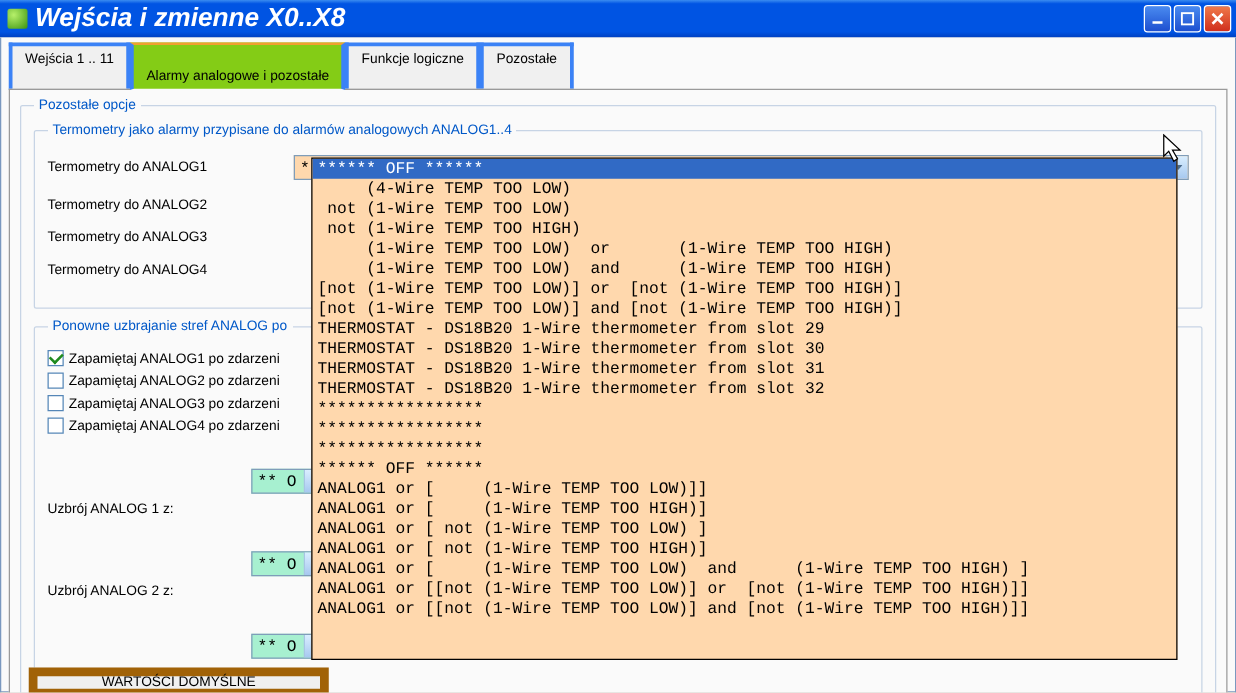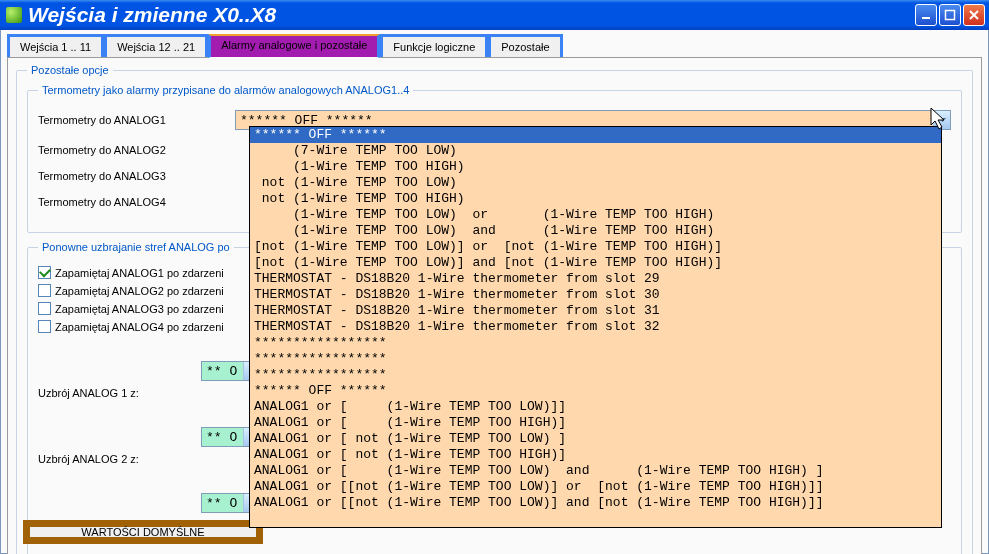--- a/index.html
+++ b/index.html
@@ -56,24 +56,24 @@
     background: #f0f0f0;
     border: 3px solid #3b82f6;
     border-bottom: 1px solid #9a9a9a;
     padding: 4px 10px;
     font-size: 11px;
     position: relative;
     z-index: 1;
     cursor: default;
   }
   .tab.active {
-    background: #a21caf;
+    background: #84cc16;
     border-bottom: 1px solid #fafafa;
     border-top: 2px solid #f0a030;
-    padding-top: 3px;
+    padding-top: 19px;
     z-index: 3;
   }
   .tabpanel {
     border: 1px solid #9a9a9a;
     background: #fafafa;
     padding: 6px 8px 8px 8px;
     position: relative;
     z-index: 2;
     height: 498px;
   }
@@ -200,21 +200,20 @@
       <svg viewBox="0 0 12 12">
           <path d="M2 2 L10 10 M10 2 L2 10" stroke="#fff" stroke-width="2"></path>
         </svg>
     </div>
   </div>
 </div>
 
 <div class="client">
   <div class="tabs" id="tabstrip">
       <div class="tab">Wejścia 1 .. 11</div>
-      <div class="tab">Wejścia 12 .. 21</div>
       <div class="tab active">Alarmy analogowe i pozostałe</div>
       <div class="tab">Funkcje logiczne</div>
       <div class="tab">Pozostałe</div>
     </div>
 
   <div class="tabpanel">
 
     <fieldset>
       <legend>Pozostałe opcje</legend>
 
@@ -313,22 +312,21 @@
       </fieldset>
     </fieldset>
 
     <div class="btn-defaults">
       <span>WARTOŚCI DOMYŚLNE</span>
     </div>
   </div>
 
   <div class="dropdown-list" id="dropdown">
       <div class="dd-item sel">****** OFF ******</div>
-      <div class="dd-item">     (7-Wire TEMP TOO LOW)</div>
-      <div class="dd-item">     (1-Wire TEMP TOO HIGH)</div>
+      <div class="dd-item">     (4-Wire TEMP TOO LOW)</div>
       <div class="dd-item"> not (1-Wire TEMP TOO LOW)</div>
       <div class="dd-item"> not (1-Wire TEMP TOO HIGH)</div>
       <div class="dd-item">     (1-Wire TEMP TOO LOW)  or       (1-Wire TEMP TOO HIGH)</div>
       <div class="dd-item">     (1-Wire TEMP TOO LOW)  and      (1-Wire TEMP TOO HIGH)</div>
       <div class="dd-item">[not (1-Wire TEMP TOO LOW)] or  [not (1-Wire TEMP TOO HIGH)]</div>
       <div class="dd-item">[not (1-Wire TEMP TOO LOW)] and [not (1-Wire TEMP TOO HIGH)]</div>
       <div class="dd-item">THERMOSTAT - DS18B20 1-Wire thermometer from slot 29</div>
       <div class="dd-item">THERMOSTAT - DS18B20 1-Wire thermometer from slot 30</div>
       <div class="dd-item">THERMOSTAT - DS18B20 1-Wire thermometer from slot 31</div>
       <div class="dd-item">THERMOSTAT - DS18B20 1-Wire thermometer from slot 32</div>

